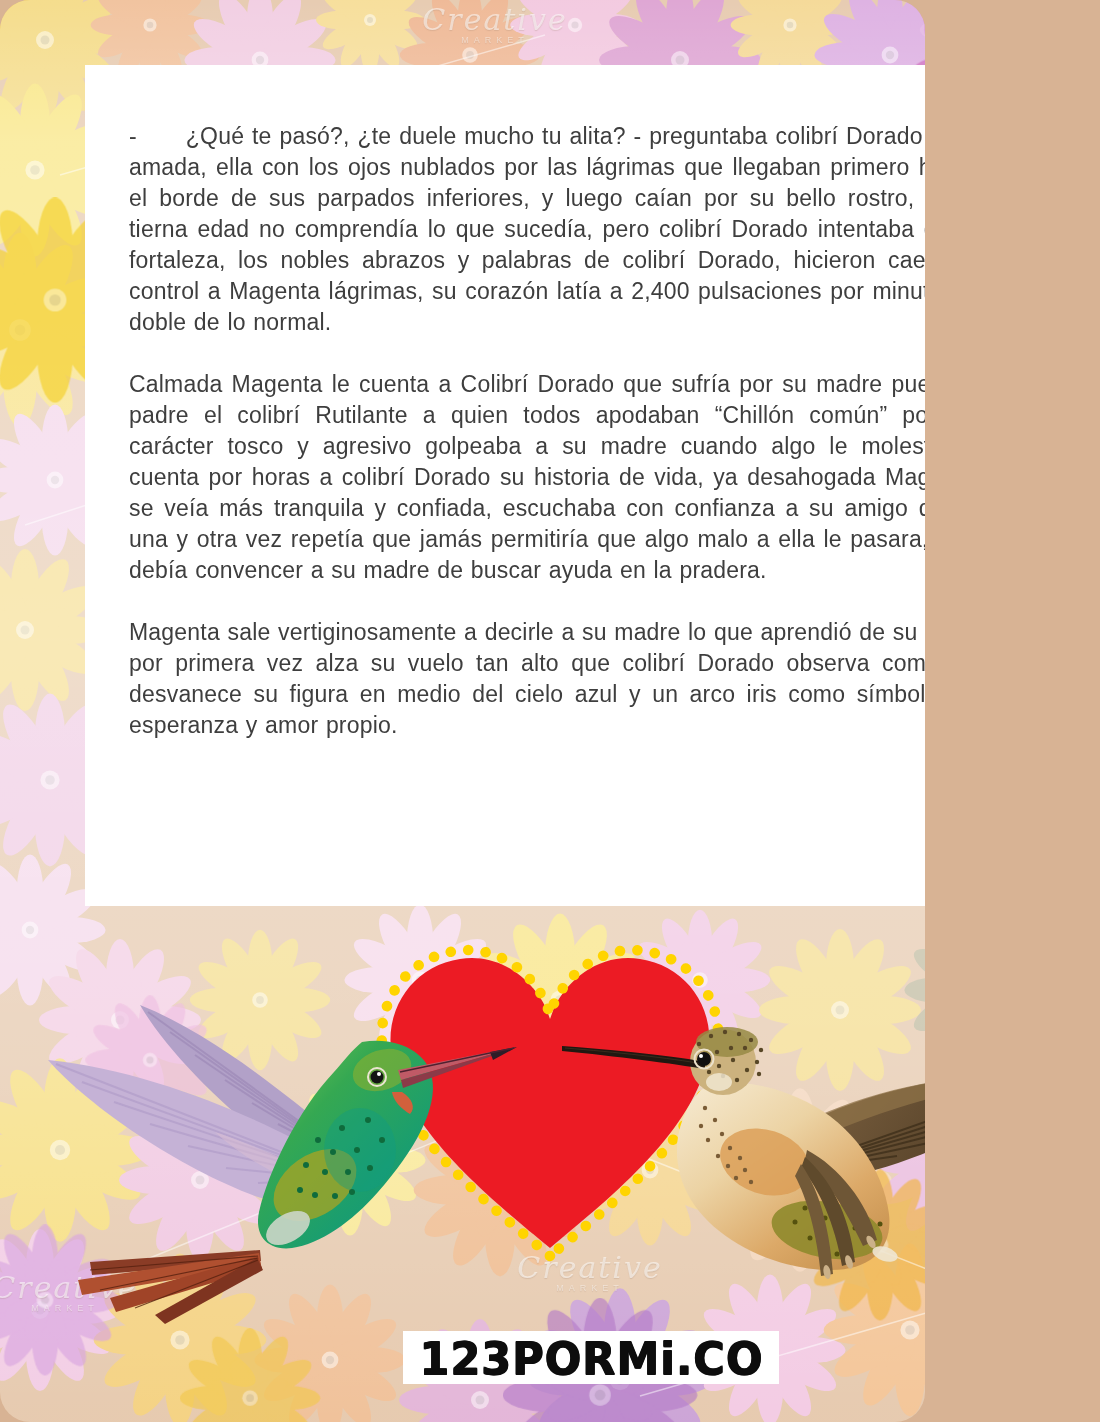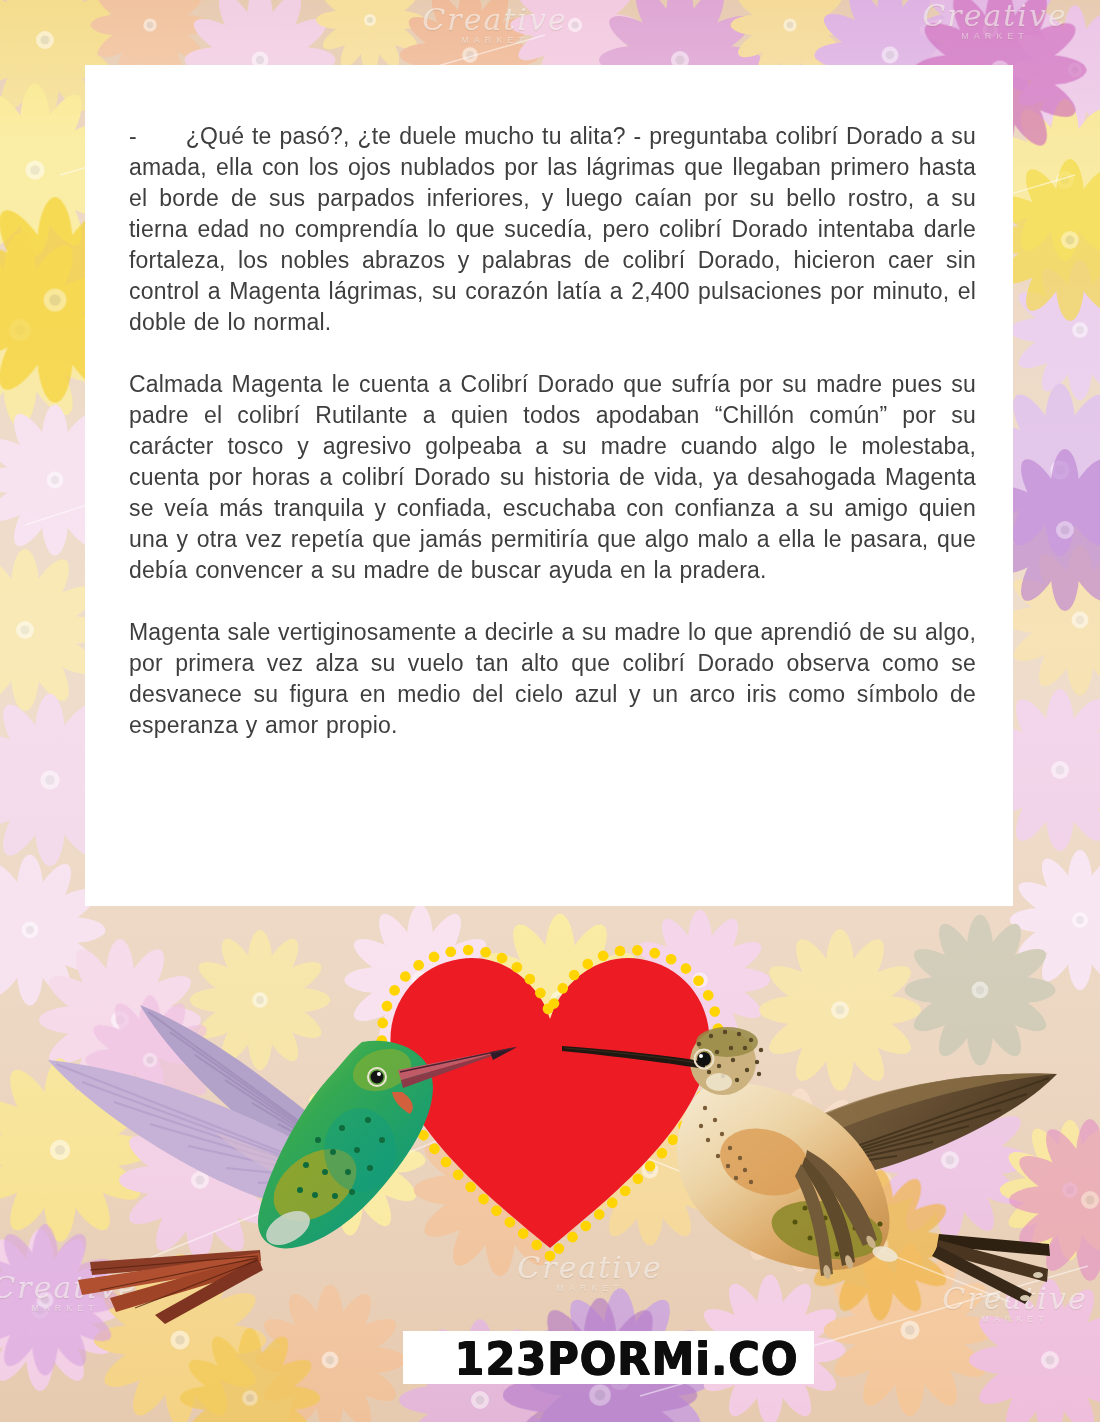--- a/index.html
+++ b/index.html
@@ -1,17 +1,17 @@
 <!DOCTYPE html>
 <html lang="es"><head>
 <meta charset="utf-8">
 <style>
   html,body{margin:0;padding:0;}
   body{width:1100px;height:1422px;background:#d8b394;font-family:"Liberation Sans",sans-serif;}
-  .page{position:relative;width:1100px;height:1422px;overflow:hidden;}
+  .page{position:relative;width:925px;height:1422px;overflow:hidden;border-radius:30px;}
   .bg{position:absolute;left:0;top:0;width:1100px;height:1422px;display:block;}
 
   
   .cm-mark{position:absolute;color:rgba(255,255,255,0.55);font-family:"DejaVu Serif",serif;
     font-style:italic;font-size:30px;letter-spacing:2px;text-align:center;line-height:1.05;
     text-shadow:0 1px 1px rgba(160,130,110,0.25);pointer-events:none;}
   .cm-mark .cm-sub{display:block;font-family:"Liberation Sans",sans-serif;font-style:normal;
     font-size:9px;letter-spacing:5px;color:rgba(255,255,255,0.45);margin-top:0;}
 
   
@@ -19,21 +19,21 @@
     box-sizing:border-box;padding:56px 37px 12px 44px;}
   .panel p{margin:0 0 31px 0;font-size:23px;line-height:31px;color:#3e3e3e;
     text-align:justify;letter-spacing:0.2px;word-spacing:1px;}
   .pfx:not(:empty){margin-right:49px;}
 
   
   .heart-wrap{position:absolute;left:363px;top:926px;width:375px;height:345px;}
   .bird-left{position:absolute;left:30px;top:1000px;width:500px;height:325px;}
   .bird-right{position:absolute;left:555px;top:1012px;width:510px;height:300px;}
   .logo-bar{position:absolute;left:403px;top:1331px;width:376px;height:53px;background:#ffffff;
-    display:flex;align-items:center;justify-content:center;padding-left:35px;}
+    display:flex;align-items:center;justify-content:center;}
   .logo-text{font-family:"DejaVu Sans",sans-serif;font-weight:800;font-size:43px;color:#0d0d0d;
     letter-spacing:1px;transform:scaleY(1.04);
     text-shadow:1px 0 0 #0d0d0d,0 1px 0 #0d0d0d,1px 1px 0 #0d0d0d;}
 </style>
 </head>
 <body>
 
 <div class="page">
 
   <svg class="bg" viewBox="0 0 1100 1422" aria-hidden="true">

